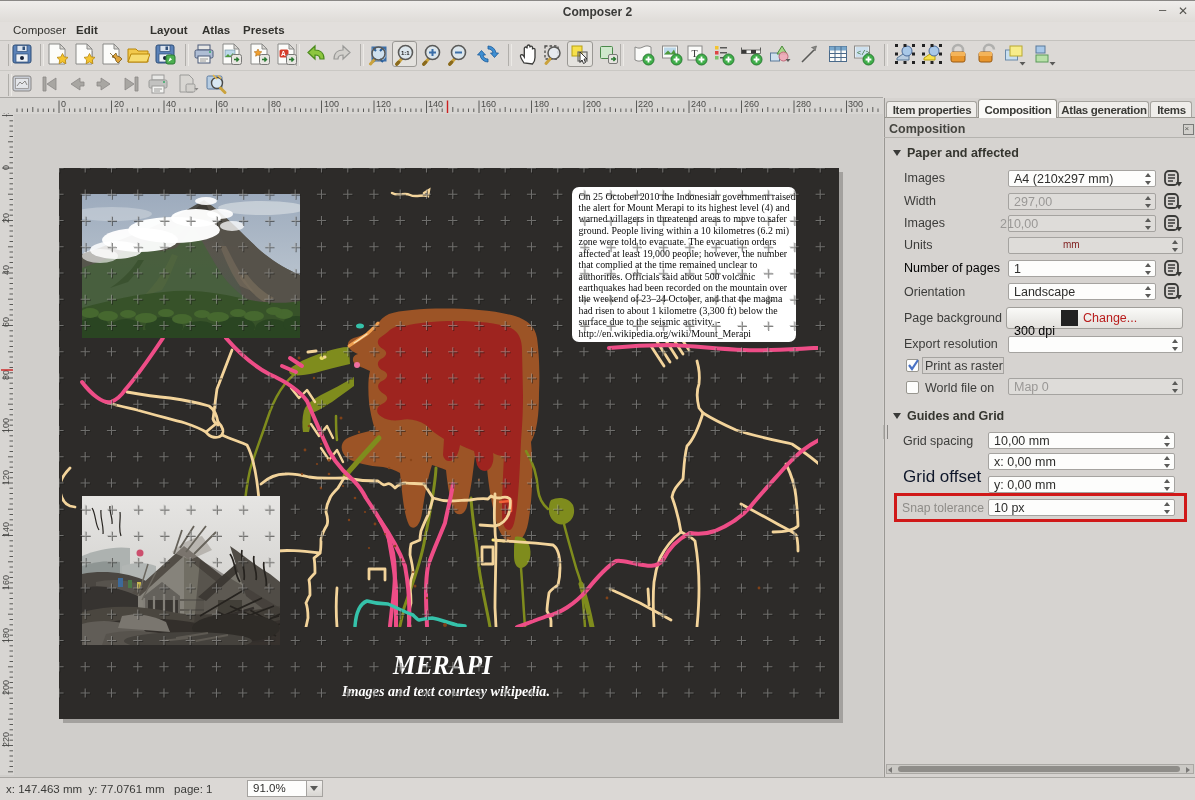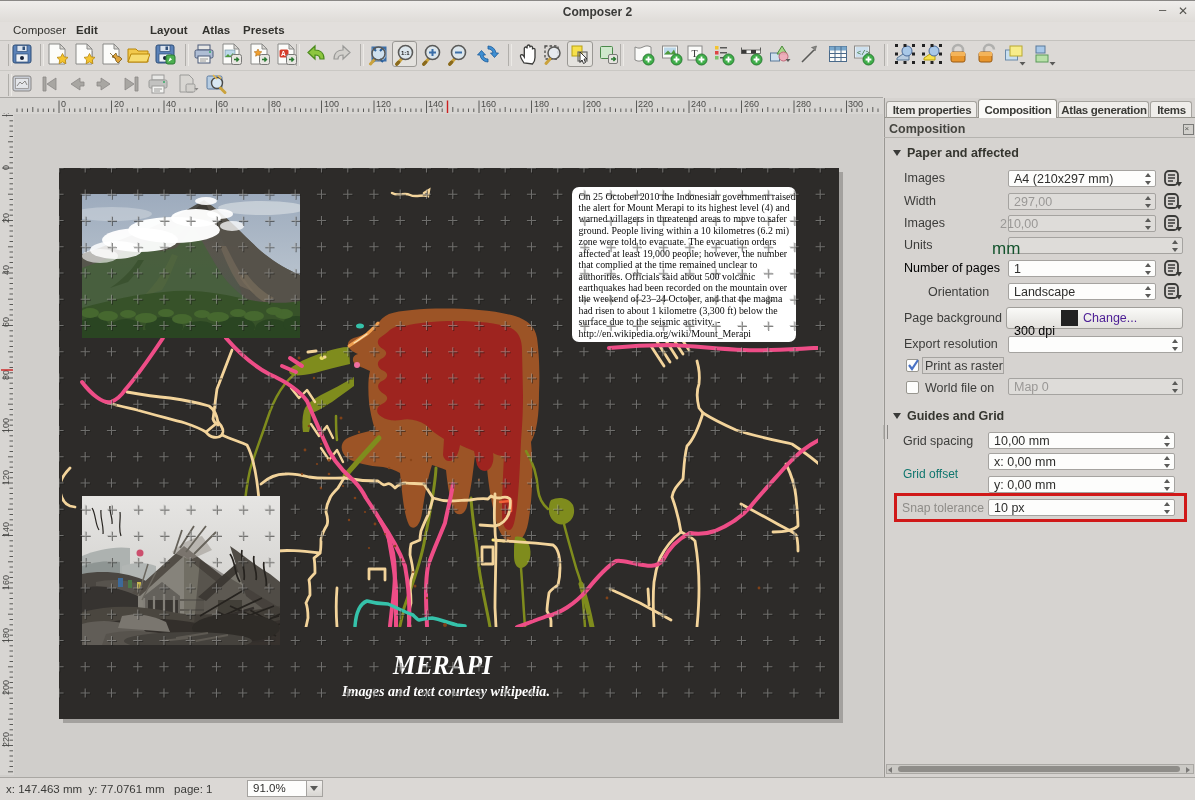--- a/index.html
+++ b/index.html
@@ -655,47 +655,47 @@
 <div style="position:absolute;left:1000px;top:217px;font-size:12.5px;color:#9a9896;white-space:nowrap">210,00</div>
 <div style="position:absolute;left:1145px;top:218.0px;width:0;height:0;border-left:3.5px solid transparent;border-right:3.5px solid transparent;border-bottom:4px solid #5a5a58"></div>
 <div style="position:absolute;left:1145px;top:226.0px;width:0;height:0;border-left:3.5px solid transparent;border-right:3.5px solid transparent;border-top:4px solid #5a5a58"></div>
 <svg style="position:absolute;left:1164px;top:215px" width="20" height="18" viewBox="0 0 20 18" xmlns="http://www.w3.org/2000/svg">
     <rect x="1" y="1" width="13" height="14" rx="4" fill="none" stroke="#3a3a38" stroke-width="1.8"></rect>
     <path d="M4,5 h7 M4,8 h7 M4,11 h5" stroke="#3a3a38" stroke-width="1.5"></path>
     <path d="M12,12 l6,0 -3,4.5 z" fill="#3a3a38"></path>
   </svg>
 <div style="position:absolute;left:904px;top:238px;font-size:12.5px;color:#3c3c3a;white-space:nowrap;z-index:2">Units</div>
 <div style="position:absolute;left:1008px;top:237px;width:175px;height:17px;background:#dedcd9;border:1px solid #a5a3a0;border-radius:2px;box-sizing:border-box"></div>
-<div style="position:absolute;left:992px;top:239px;font-size:17px;color:#14532d;white-space:nowrap">mm</div>
+<div style="position:absolute;left:1063px;top:239px;font-size:10px;color:#7f1d1d;white-space:nowrap">mm</div>
 <div style="position:absolute;left:1172px;top:240.0px;width:0;height:0;border-left:3.5px solid transparent;border-right:3.5px solid transparent;border-bottom:4px solid #5a5a58"></div>
 <div style="position:absolute;left:1172px;top:248.0px;width:0;height:0;border-left:3.5px solid transparent;border-right:3.5px solid transparent;border-top:4px solid #5a5a58"></div>
 <div style="position:absolute;left:904px;top:261px;font-size:12.5px;color:#000000;white-space:nowrap;z-index:2">Number of pages</div>
 <div style="position:absolute;left:1008px;top:260px;width:148px;height:17px;background:#fdfdfc;border:1px solid #a5a3a0;border-radius:2px;box-sizing:border-box"></div>
 <div style="position:absolute;left:1014px;top:262px;font-size:12.5px;color:#2e2e2c;white-space:nowrap">1</div>
 <div style="position:absolute;left:1145px;top:263.0px;width:0;height:0;border-left:3.5px solid transparent;border-right:3.5px solid transparent;border-bottom:4px solid #5a5a58"></div>
 <div style="position:absolute;left:1145px;top:271.0px;width:0;height:0;border-left:3.5px solid transparent;border-right:3.5px solid transparent;border-top:4px solid #5a5a58"></div>
 <svg style="position:absolute;left:1164px;top:260px" width="20" height="18" viewBox="0 0 20 18" xmlns="http://www.w3.org/2000/svg">
     <rect x="1" y="1" width="13" height="14" rx="4" fill="none" stroke="#3a3a38" stroke-width="1.8"></rect>
     <path d="M4,5 h7 M4,8 h7 M4,11 h5" stroke="#3a3a38" stroke-width="1.5"></path>
     <path d="M12,12 l6,0 -3,4.5 z" fill="#3a3a38"></path>
   </svg>
-<div style="position:absolute;left:928px;top:285px;font-size:12.5px;color:#3c3c3a;white-space:nowrap;z-index:2">Orientation</div>
+<div style="position:absolute;left:904px;top:285px;font-size:12.5px;color:#3c3c3a;white-space:nowrap;z-index:2">Orientation</div>
 <div style="position:absolute;left:1008px;top:283px;width:148px;height:17px;background:#fdfdfc;border:1px solid #a5a3a0;border-radius:2px;box-sizing:border-box"></div>
 <div style="position:absolute;left:1014px;top:285px;font-size:12.5px;color:#2e2e2c;white-space:nowrap">Landscape</div>
 <div style="position:absolute;left:1145px;top:286.0px;width:0;height:0;border-left:3.5px solid transparent;border-right:3.5px solid transparent;border-bottom:4px solid #5a5a58"></div>
 <div style="position:absolute;left:1145px;top:294.0px;width:0;height:0;border-left:3.5px solid transparent;border-right:3.5px solid transparent;border-top:4px solid #5a5a58"></div>
 <svg style="position:absolute;left:1164px;top:283px" width="20" height="18" viewBox="0 0 20 18" xmlns="http://www.w3.org/2000/svg">
     <rect x="1" y="1" width="13" height="14" rx="4" fill="none" stroke="#3a3a38" stroke-width="1.8"></rect>
     <path d="M4,5 h7 M4,8 h7 M4,11 h5" stroke="#3a3a38" stroke-width="1.5"></path>
     <path d="M12,12 l6,0 -3,4.5 z" fill="#3a3a38"></path>
   </svg>
 <div style="position:absolute;left:904px;top:311px;font-size:12.5px;color:#3c3c3a;white-space:nowrap;z-index:2">Page background</div>
 <div style="position:absolute;left:1006px;top:307px;width:177px;height:22px;background:linear-gradient(#fafaf8,#e2e0dc);border:1px solid #a09e9a;border-radius:3px;box-sizing:border-box"></div>
 <div style="position:absolute;left:1061px;top:310px;width:17px;height:16px;background:#222"></div>
-<div style="position:absolute;left:1083px;top:311px;font-size:12.5px;color:#4c1d95;white-space:nowrap;z-index:2">Change...</div>
+<div style="position:absolute;left:1083px;top:311px;font-size:12.5px;color:#b91c1c;white-space:nowrap;z-index:2">Change...</div>
 <div style="position:absolute;left:904px;top:337px;font-size:12.5px;color:#3c3c3a;white-space:nowrap;z-index:2">Export resolution</div>
 <div style="position:absolute;left:1008px;top:336px;width:175px;height:17px;background:#fdfdfc;border:1px solid #a5a3a0;border-radius:2px;box-sizing:border-box"></div>
 <div style="position:absolute;left:1014px;top:324px;font-size:12.5px;color:#000000;white-space:nowrap">300 dpi</div>
 <div style="position:absolute;left:1172px;top:339.0px;width:0;height:0;border-left:3.5px solid transparent;border-right:3.5px solid transparent;border-bottom:4px solid #5a5a58"></div>
 <div style="position:absolute;left:1172px;top:347.0px;width:0;height:0;border-left:3.5px solid transparent;border-right:3.5px solid transparent;border-top:4px solid #5a5a58"></div>
 <div style="position:absolute;left:906px;top:359px;width:13px;height:13px;background:#fdfdfc;border:1px solid #98968f;border-radius:2px;box-sizing:border-box"></div>
 <svg style="position:absolute;left:906px;top:357px" width="15" height="15" viewBox="0 0 15 15" xmlns="http://www.w3.org/2000/svg">
     <path d="M3,8 l3,4 6,-9" stroke="#4a72c4" stroke-width="2.2" fill="none"></path>
   </svg>
 <div style="position:absolute;left:922px;top:357px;width:82px;height:17px;border:1px solid #a5a3a0;box-sizing:border-box"></div>
@@ -710,21 +710,21 @@
 <div style="position:absolute;left:907px;top:409px;font-size:12.5px;color:#35352f;font-weight:bold;white-space:nowrap;z-index:2">Guides and Grid</div>
 <div style="position:absolute;left:903px;top:434px;font-size:12.5px;color:#3c3c3a;white-space:nowrap;z-index:2">Grid spacing</div>
 <div style="position:absolute;left:988px;top:432px;width:187px;height:17px;background:#fdfdfc;border:1px solid #a5a3a0;border-radius:2px;box-sizing:border-box"></div>
 <div style="position:absolute;left:994px;top:434px;font-size:12.5px;color:#2e2e2c;white-space:nowrap">10,00 mm</div>
 <div style="position:absolute;left:1164px;top:435.0px;width:0;height:0;border-left:3.5px solid transparent;border-right:3.5px solid transparent;border-bottom:4px solid #5a5a58"></div>
 <div style="position:absolute;left:1164px;top:443.0px;width:0;height:0;border-left:3.5px solid transparent;border-right:3.5px solid transparent;border-top:4px solid #5a5a58"></div>
 <div style="position:absolute;left:988px;top:453px;width:187px;height:17px;background:#fdfdfc;border:1px solid #a5a3a0;border-radius:2px;box-sizing:border-box"></div>
 <div style="position:absolute;left:994px;top:455px;font-size:12.5px;color:#2e2e2c;white-space:nowrap">x: 0,00 mm</div>
 <div style="position:absolute;left:1164px;top:456.0px;width:0;height:0;border-left:3.5px solid transparent;border-right:3.5px solid transparent;border-bottom:4px solid #5a5a58"></div>
 <div style="position:absolute;left:1164px;top:464.0px;width:0;height:0;border-left:3.5px solid transparent;border-right:3.5px solid transparent;border-top:4px solid #5a5a58"></div>
-<div style="position:absolute;left:903px;top:467px;font-size:12px;color:#0f766e;white-space:nowrap;z-index:2">Grid offset</div>
+<div style="position:absolute;left:903px;top:467px;font-size:17px;color:#0f172a;white-space:nowrap;z-index:2">Grid offset</div>
 <div style="position:absolute;left:988px;top:476px;width:187px;height:17px;background:#fdfdfc;border:1px solid #a5a3a0;border-radius:2px;box-sizing:border-box"></div>
 <div style="position:absolute;left:994px;top:478px;font-size:12.5px;color:#2e2e2c;white-space:nowrap">y: 0,00 mm</div>
 <div style="position:absolute;left:1164px;top:479.0px;width:0;height:0;border-left:3.5px solid transparent;border-right:3.5px solid transparent;border-bottom:4px solid #5a5a58"></div>
 <div style="position:absolute;left:1164px;top:487.0px;width:0;height:0;border-left:3.5px solid transparent;border-right:3.5px solid transparent;border-top:4px solid #5a5a58"></div>
 <div style="position:absolute;left:902px;top:501px;font-size:12.2px;color:#8e8c88;white-space:nowrap;z-index:2">Snap tolerance</div>
 <div style="position:absolute;left:988px;top:499px;width:187px;height:17px;background:#fdfdfc;border:1px solid #a5a3a0;border-radius:2px;box-sizing:border-box"></div>
 <div style="position:absolute;left:994px;top:501px;font-size:12.5px;color:#2e2e2c;white-space:nowrap">10 px</div>
 <div style="position:absolute;left:1164px;top:502.0px;width:0;height:0;border-left:3.5px solid transparent;border-right:3.5px solid transparent;border-bottom:4px solid #5a5a58"></div>
 <div style="position:absolute;left:1164px;top:510.0px;width:0;height:0;border-left:3.5px solid transparent;border-right:3.5px solid transparent;border-top:4px solid #5a5a58"></div>
 <div style="position:absolute;left:894px;top:493px;width:293px;height:29px;border:3px solid #d01818;box-sizing:border-box;z-index:6"></div>

